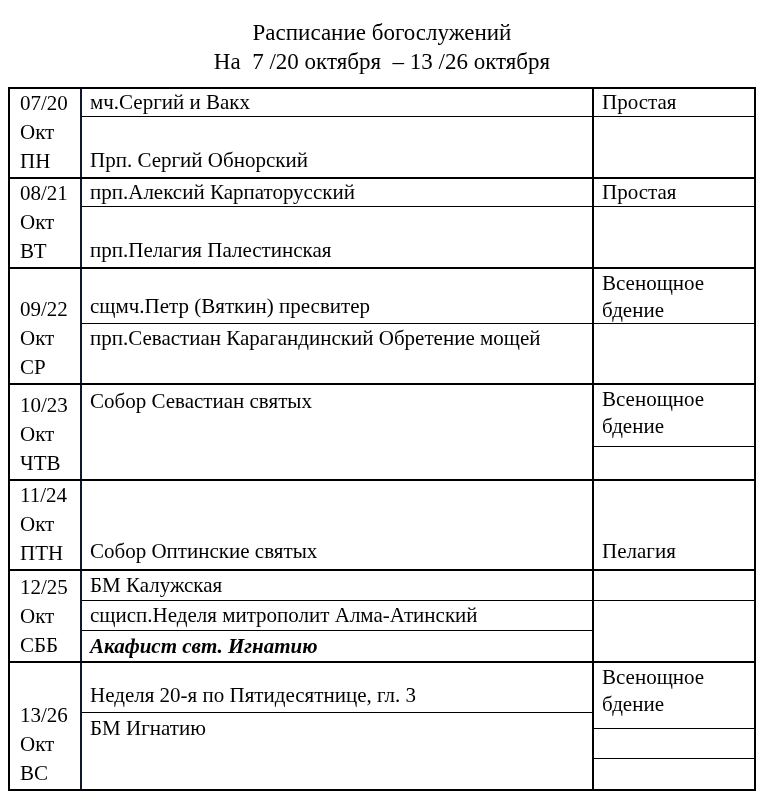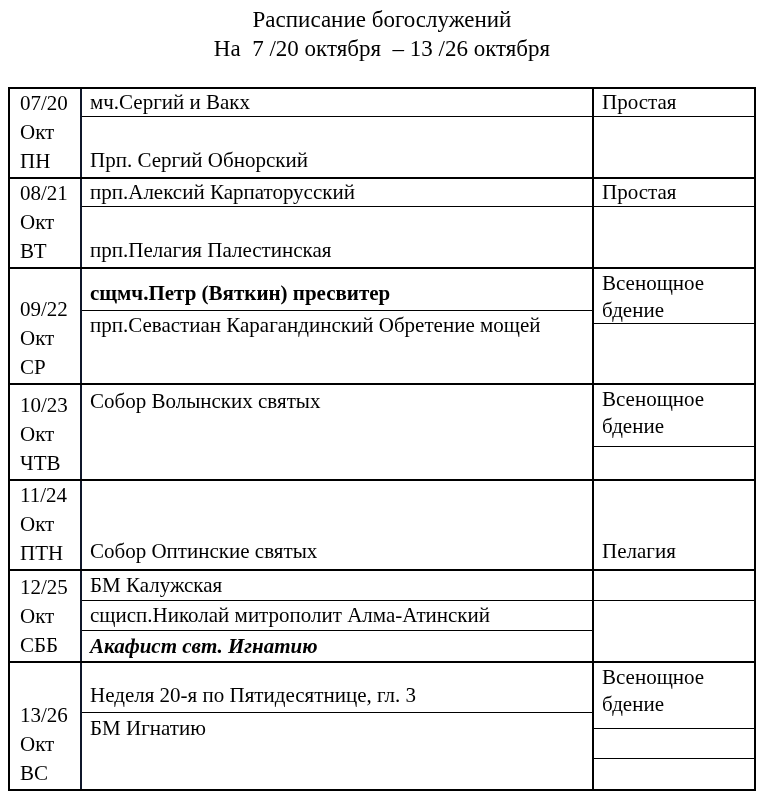--- a/index.html
+++ b/index.html
@@ -6,21 +6,21 @@
   html, body { background: #ffffff; }
   .page {
     position: relative;
     width: 764px;
     height: 795px;
     background: #ffffff;
     color: #000000;
     font-family: "Liberation Serif", serif;
     overflow: hidden;
   }
-  .title-wrap { padding-top: 5px; }
+  .title-wrap { padding-top: 18px; }
   .title-line {
     text-align: center;
     font-size: 23px;
     line-height: 29px;
     white-space: pre;
     color: #000000;
   }
   .schedule-table {
     position: absolute;
     left: 8px;
@@ -129,21 +129,21 @@
           </div>
         </div>
       </div>
       <div class="day-block">
         <div class="date-cell">
           <div>09/22</div>
           <div>Окт</div>
           <div>СР</div>
         </div>
         <div class="events-col">
-          <div class="cell-row v-bottom divided" style="height: 42px; font-weight: bold;">
+          <div class="cell-row v-bottom divided" style="height: 55px;">
             <div class="event-text">сщмч.Петр (Вяткин) пресвитер</div>
           </div>
           <div class="cell-row v-top" style="height: 59px;">
             <div class="event-text">прп.Севастиан Карагандинский Обретение мощей</div>
           </div>
         </div>
         <div class="service-col">
           <div class="cell-row v-top divided" style="height: 55px;">
             <div class="service-text">Всенощное бдение</div>
           </div>
@@ -153,21 +153,21 @@
         </div>
       </div>
       <div class="day-block">
         <div class="date-cell">
           <div>10/23</div>
           <div>Окт</div>
           <div>ЧТВ</div>
         </div>
         <div class="events-col">
           <div class="cell-row v-middle" style="height: 32px;">
-            <div class="event-text">Собор Волынских святых</div>
+            <div class="event-text">Собор Севастиан святых</div>
           </div>
         </div>
         <div class="service-col">
           <div class="cell-row v-top divided" style="height: 62px;">
             <div class="service-text">Всенощное бдение</div>
           </div>
           <div class="cell-row v-middle" style="height: 32px;">
             <div class="service-text"></div>
           </div>
         </div>
@@ -193,21 +193,21 @@
         <div class="date-cell">
           <div>12/25</div>
           <div>Окт</div>
           <div>СББ</div>
         </div>
         <div class="events-col">
           <div class="cell-row v-middle divided" style="height: 30px;">
             <div class="event-text">БМ Калужская</div>
           </div>
           <div class="cell-row v-middle divided" style="height: 30px;">
-            <div class="event-text">сщисп.Николай митрополит Алма-Атинский</div>
+            <div class="event-text">сщисп.Неделя митрополит Алма-Атинский</div>
           </div>
           <div class="cell-row v-middle" style="height: 30px;">
             <div class="event-text emph">Акафист свт. Игнатию</div>
           </div>
         </div>
         <div class="service-col">
           <div class="cell-row v-middle divided" style="height: 30px;">
             <div class="service-text"></div>
           </div>
           <div class="cell-row v-middle" style="height: 30px;">

